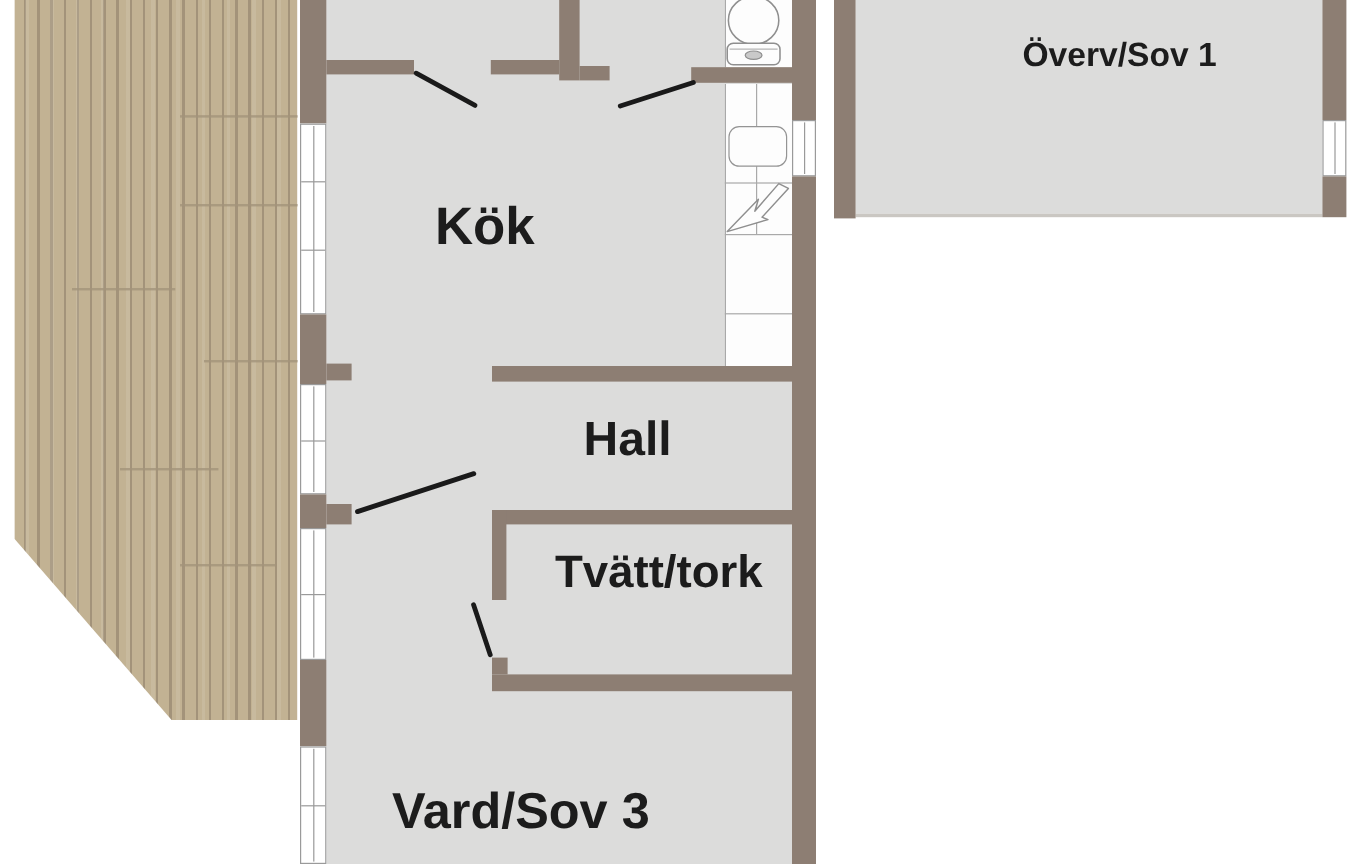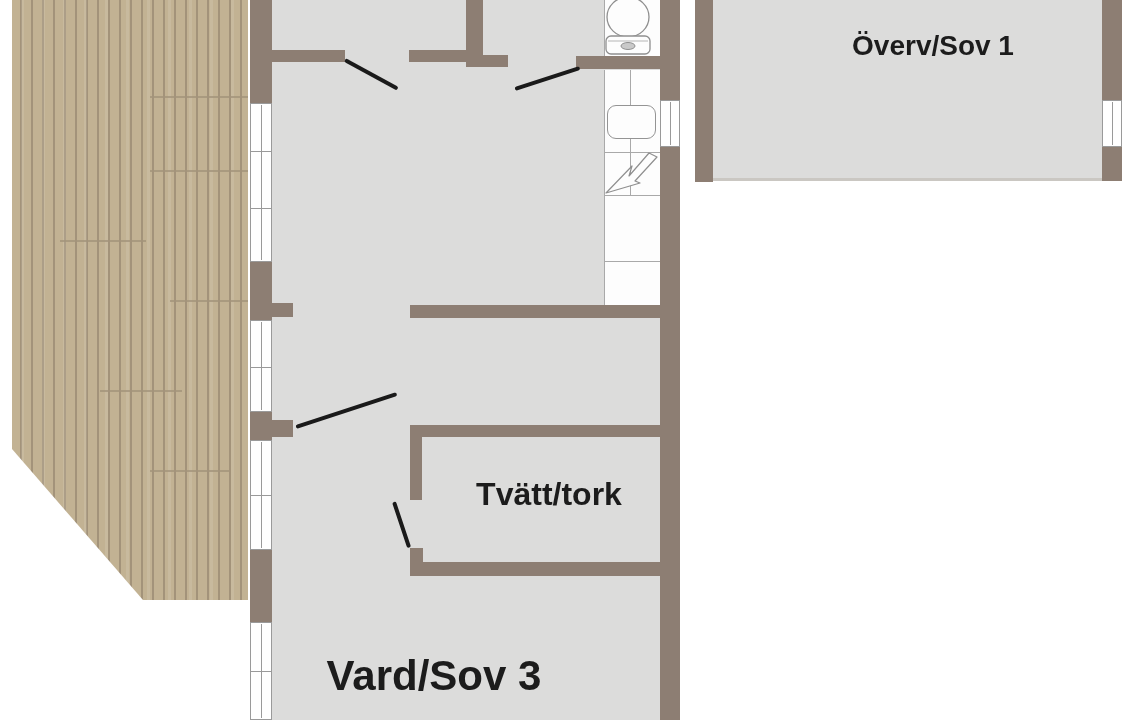--- a/index.html
+++ b/index.html
@@ -115,17 +115,19 @@
   <div class="abs door" style="left:296px;top:425px;width:106px;transform:rotate(-18.1deg);"></div>
   <div class="abs door" style="left:394px;top:500px;width:48px;transform:rotate(71.6deg);"></div>
 
   <div class="abs floor" style="left:713px;top:0;width:389px;height:178px;"></div>
   <div class="abs edge" style="left:713px;top:178px;width:389px;height:3px;"></div>
   <div class="abs wall" style="left:695px;top:0;width:18px;height:182px;"></div>
   <div class="abs wall" style="left:1102px;top:0;width:20px;height:100px;"></div>
   <div class="win" style="left:1102px;top:100px;width:20px;height:47px;"></div>
   <div class="abs wall" style="left:1102px;top:147px;width:20px;height:34px;"></div>
 
-  <div class="abs rlabel" style="left:549px;top:494px;font-size:32px;">Tvätt/tork</div>
+  <div class="abs rlabel" style="left:404px;top:189px;font-size:44px;">Kök</div>
+  <div class="abs rlabel" style="left:523px;top:367px;font-size:40px;">Hall</div>
+  <div class="abs rlabel" style="left:549px;top:478px;font-size:38px;">Tvätt/tork</div>
   <div class="abs rlabel" style="left:434px;top:676px;font-size:42px;text-align:right;">Vard/Sov 3</div>
   <div class="abs rlabel" style="left:933px;top:46px;font-size:28px;">Överv/Sov 1</div>
 
 </div>
 
 </body></html>

